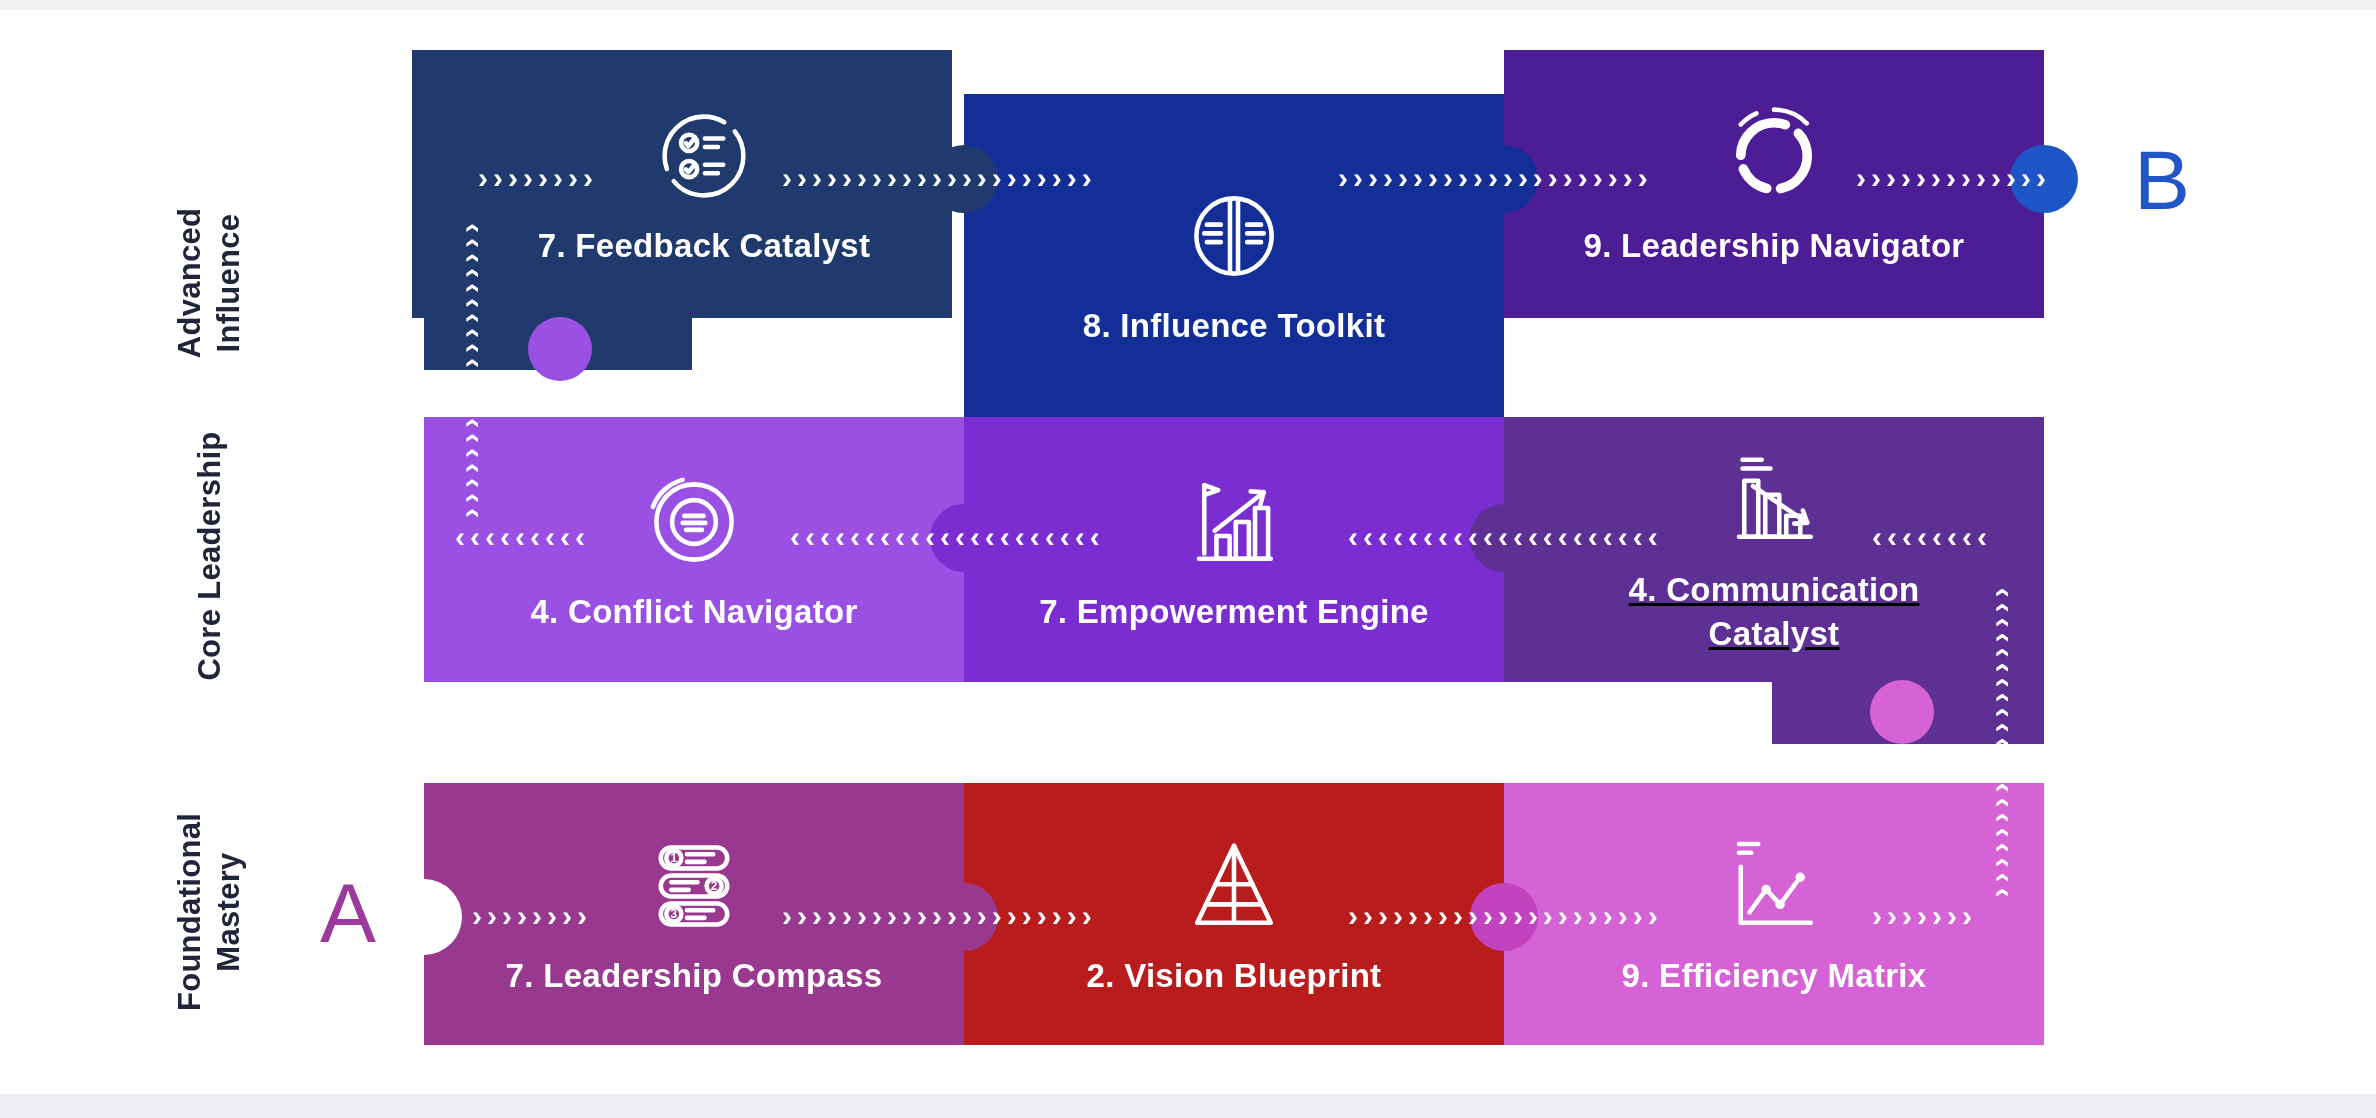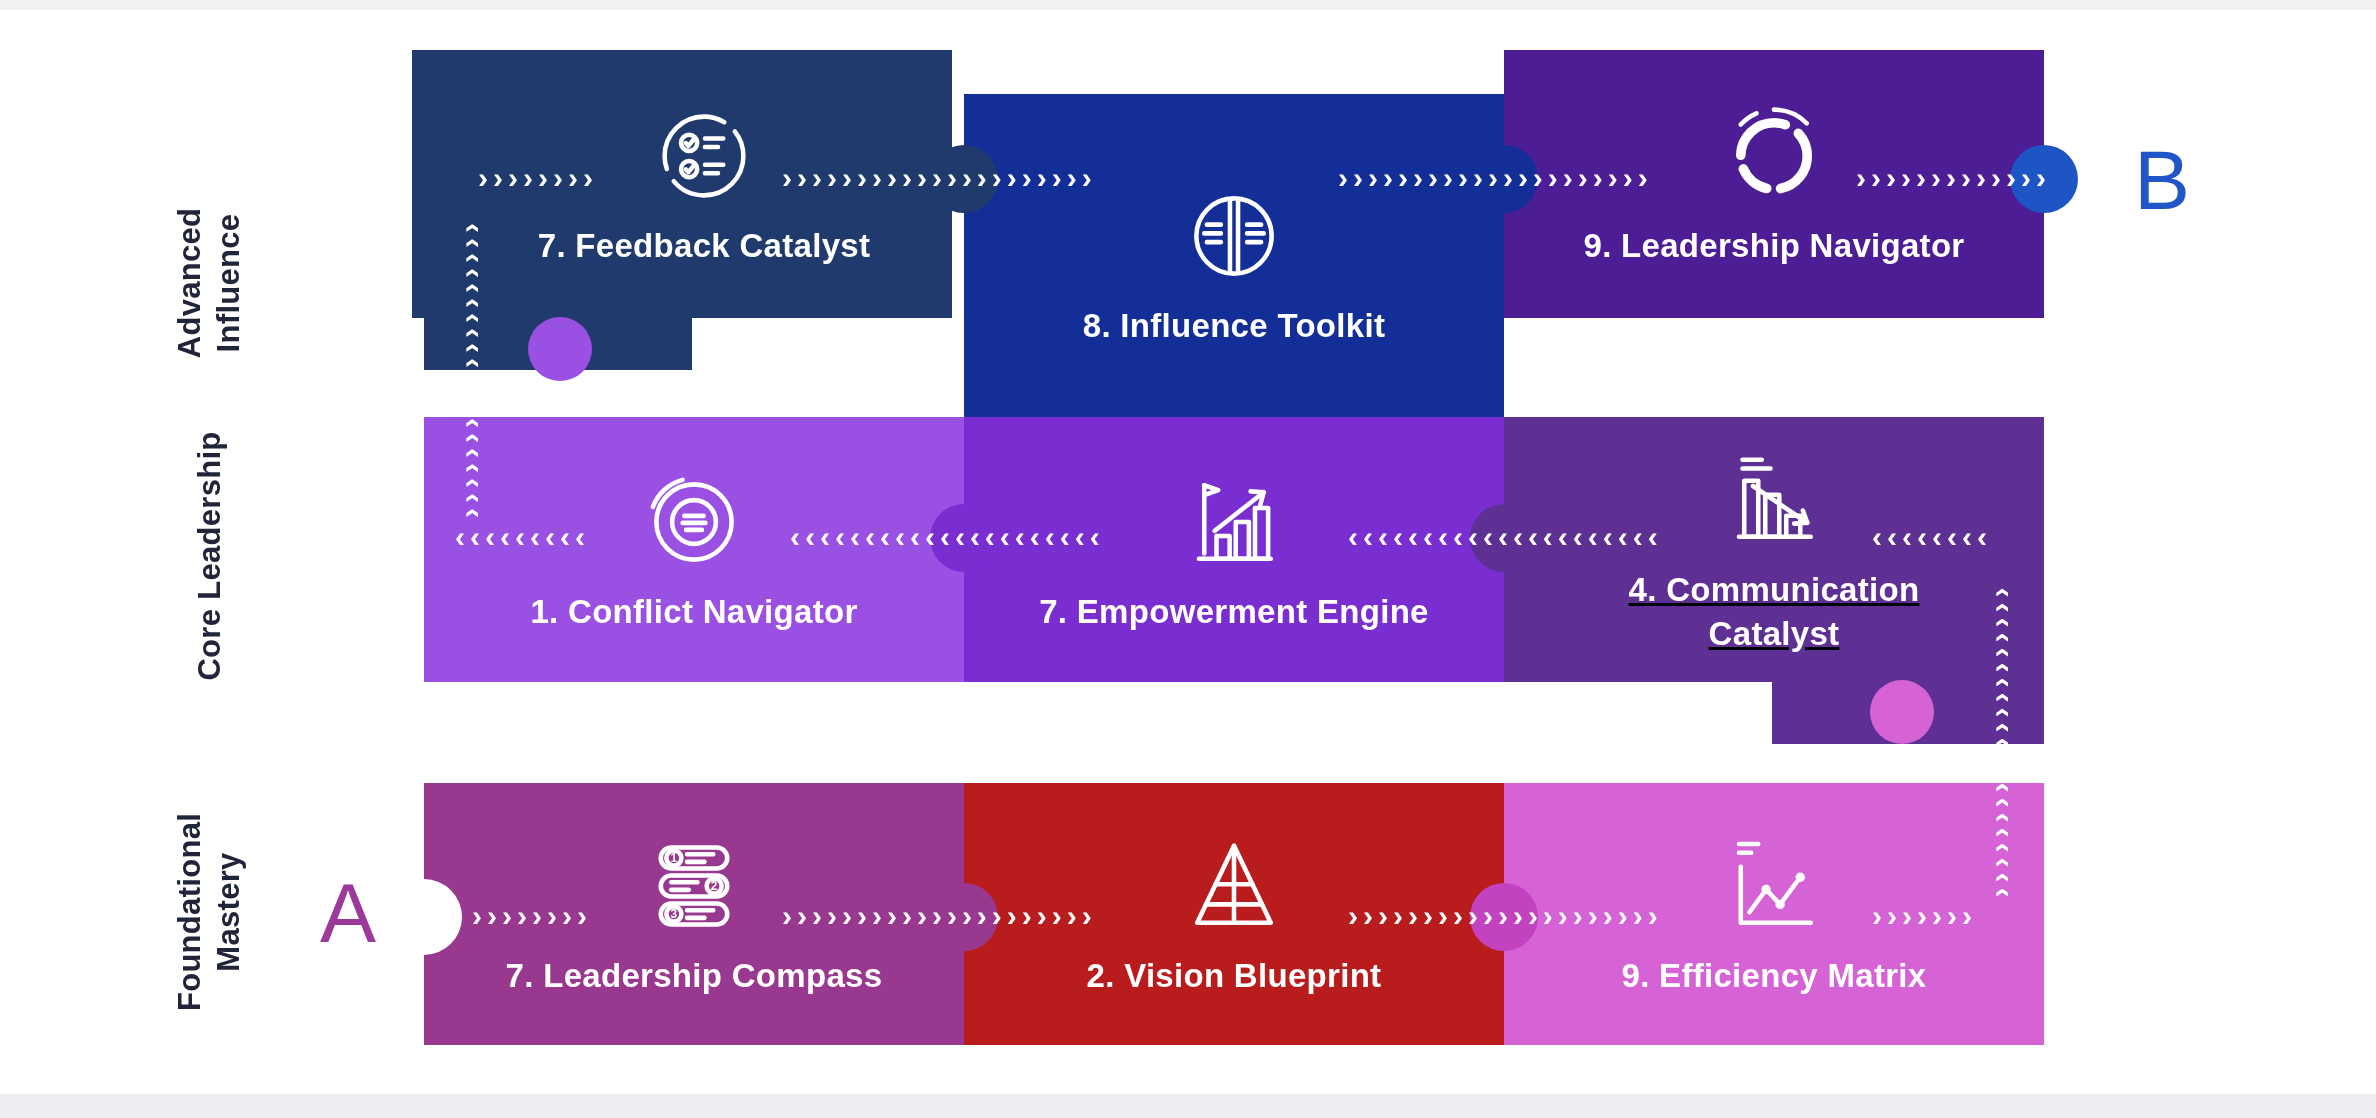--- a/index.html
+++ b/index.html
@@ -130,21 +130,21 @@
 
   <div class="block" id="b6" style="background-color: rgb(154, 81, 227);">
     <div class="icon">
         <svg viewBox="0 0 64 64" fill="none" stroke="#ffffff" stroke-width="2.6" stroke-linecap="round" stroke-linejoin="round">
           <circle cx="32" cy="32" r="21.5"></circle>
           <path d="M8.5 23.4 A25 25 0 0 1 25.5 7.9"></path>
           <circle cx="32" cy="32" r="12.5"></circle>
           <path d="M26.5 28.5h11M25.5 32.5h13M27.5 36.5h9"></path>
         </svg>
       </div>
-    <div class="title">1. Conflict Navigator</div>
+    <div class="title">4. Conflict Navigator</div>
   </div>
   <div class="block" id="b5" style="background-color: rgb(122, 46, 210);">
     <div class="icon">
         <svg viewBox="0 0 64 64" fill="none" stroke="#ffffff" stroke-width="2.6" stroke-linecap="round" stroke-linejoin="round">
           <path d="M12 53H53"></path>
           <path d="M15 50V11"></path>
           <path d="M15 11l8 2.8-8 2.8"></path>
           <rect x="22" y="40" width="7.5" height="13"></rect>
           <rect x="33" y="32" width="7.5" height="21"></rect>
           <rect x="44" y="24" width="7.5" height="29"></rect>

